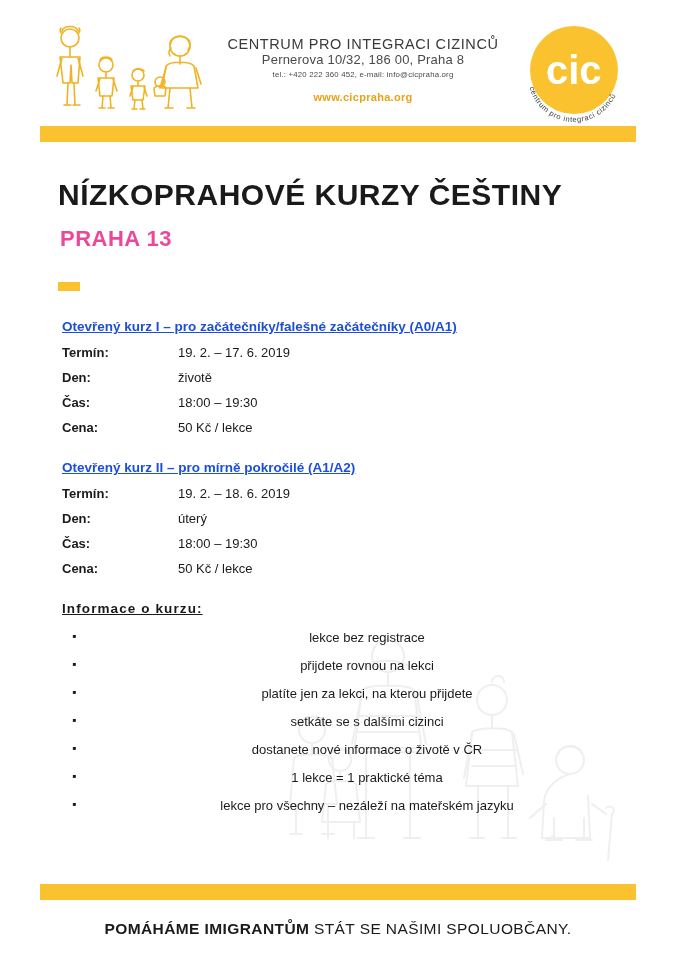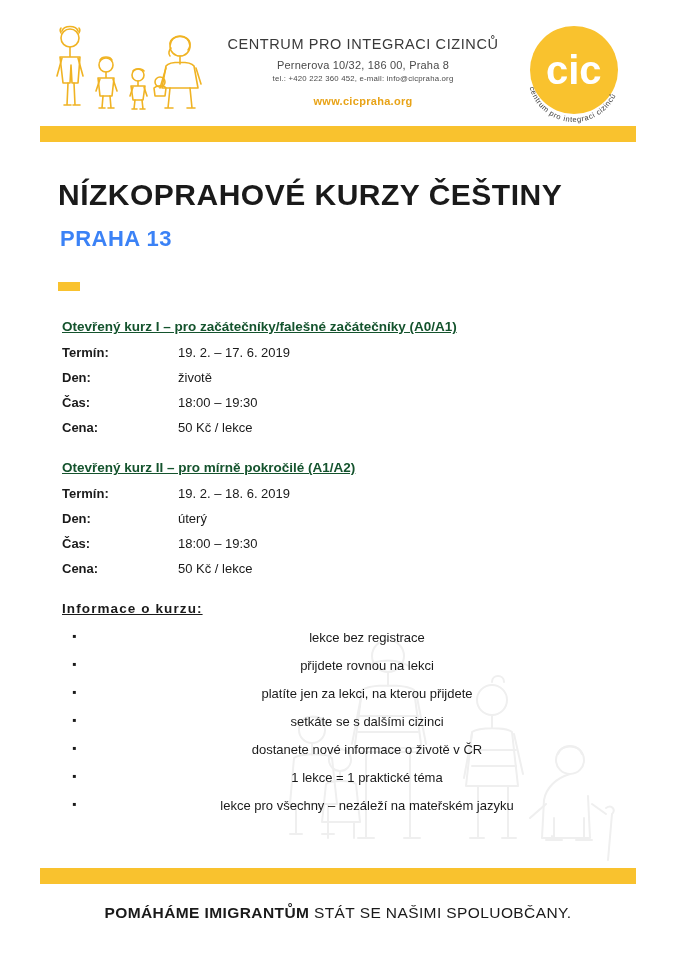--- a/index.html
+++ b/index.html
@@ -39,23 +39,22 @@
     text-align: center;
     padding-top: 22px;
   }
   .org-name {
     font-size: 14.5px;
     letter-spacing: 0.6px;
     color: #3a3a3a;
     font-weight: 400;
   }
   .org-address {
-    font-size: 11px;
+    font-size: 13px;
     color: #4a4a4a;
-    margin-top: 7px;
     letter-spacing: 0.2px;
   }
   .org-contact {
     font-size: 7.8px;
     color: #4a4a4a;
     margin-top: 3px;
     letter-spacing: 0.2px;
   }
   .org-web {
     font-size: 11px;
@@ -86,42 +85,42 @@
     font-size: 30px;
     font-weight: bold;
     letter-spacing: 0.5px;
     color: #1a1a1a;
     margin: 0;
   }
   .doc-subtitle {
     font-size: 22px;
     font-weight: bold;
     letter-spacing: 0.5px;
-    color: #3b82f6;
+    color: #ec4899;
     margin: 14px 0 12px 2px;
   }
   .divider-short {
     background: #F9C22E;
     height: 9px;
     width: 22px;
     margin: 30px 0 0 0;
   }
 
   
   .content {
     padding: 28px 40px 0 62px;
     position: relative;
     z-index: 2;
   }
   .course-heading {
     font-size: 13.5px;
     font-weight: bold;
     text-decoration: underline;
     margin: 0 0 12px 0;
-    color: #14532d;
+    color: #1d4ed8;
   }
   .course-block { margin-bottom: 26px; }
   .detail-row {
     display: flex;
     font-size: 13px;
     line-height: 1.0;
     margin-bottom: 12px;
   }
   .detail-label {
     width: 116px;
@@ -168,21 +167,21 @@
     z-index: 1;
     pointer-events: none;
   }
 
   
   .footer-zone {
     position: absolute;
     left: 0;
     right: 0;
     bottom: 0;
-    height: 92px;
+    height: 76px;
   }
   .bar-bottom {
     margin: 0 40px;
   }
   .footer-text {
     text-align: center;
     font-size: 15.5px;
     letter-spacing: 0.4px;
     margin-top: 20px;
     color: #1a1a1a;

